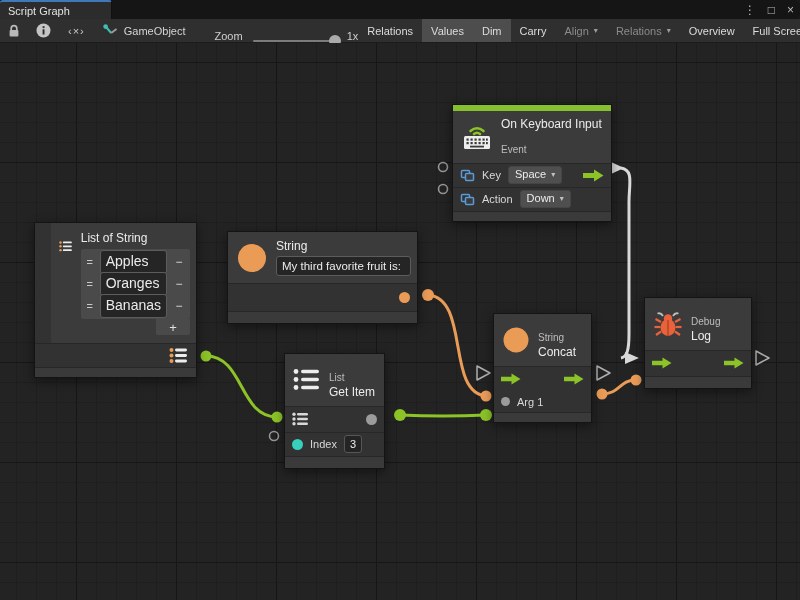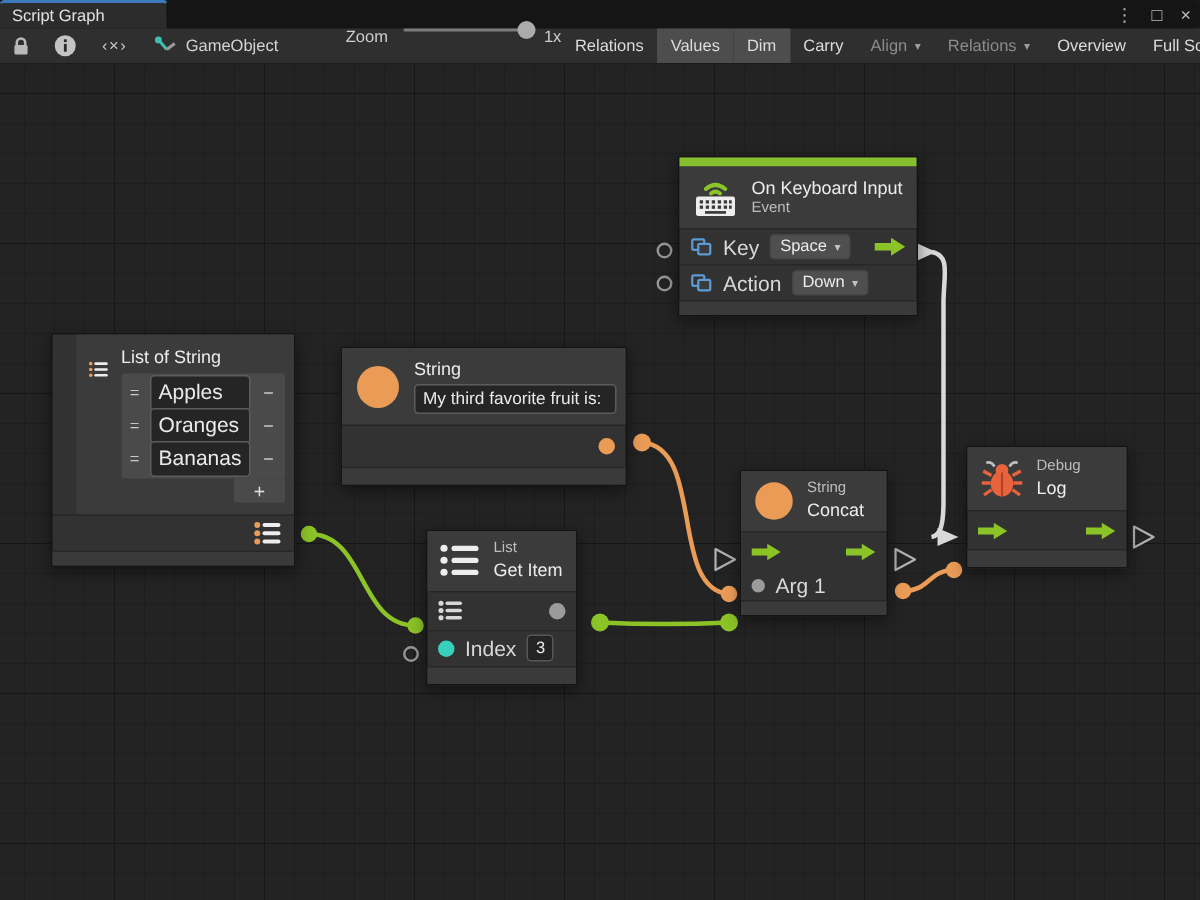--- a/index.html
+++ b/index.html
@@ -21,21 +21,21 @@
   .toolbar { position:relative; height:24px; background:#2f2f30; border-bottom:1px solid #1c1c1d;
     display:flex; align-items:stretch; color:#dcdcdc; font-size:11px; }
   .tb-sep { width:1px; background:#242425; margin:0; }
   .tb-btn { display:flex; align-items:center; justify-content:center; padding:0 9px; white-space:nowrap; }
   .tb-btn.icon-btn { padding:0 8px; }
   .tb-btn.active { background:#4d4d4e; }
   .tb-btn.disabled { color:#8b8b8b; }
   .tb-caret { font-size:8px; margin-left:5px; color:#9d9d9d; }
   .tb-spacer { width:14px; }
   .go-label { margin-left:6px; color:#d4d4d4; }
-  .zoom-wrap { display:flex; align-items:flex-start; margin-left:36px; }
+  .zoom-wrap { display:flex; align-items:flex-end; margin-left:20px; }
   .zoom-label { color:#cfcfcf; margin-right:10px; }
   .slider { position:relative; width:86px; height:2px; background:#7c7c7c; border-radius:1px; }
   .slider .knob { position:absolute; top:-5px; left:76px; width:12px; height:12px; border-radius:50%;
     background:#ababab; }
   .zoom-val { margin-left:8px; color:#cfcfcf; }
   .grow { flex:1; }
 
   
   .canvas { position:absolute; left:0; top:43px; width:800px; height:557px; overflow:hidden;
     background-color:#232324;
@@ -46,30 +46,30 @@
       linear-gradient(90deg,#1e1e1f 1px, transparent 1px);
     background-size:100px 100px,100px 100px,20px 20px,20px 20px;
     background-position:0 19px,76px 0,16px 19px,16px 19px; }
   svg.wires { position:absolute; left:0; top:0; z-index:1; }
 
   
   .node { position:absolute; z-index:2; background:#323233; border:1px solid #141415;
     box-shadow:0 3px 10px rgba(0,0,0,.45); color:#e4e4e4; }
   .node-header { background:#3b3b3c; display:flex; align-items:center; padding:6px 8px; gap:8px; }
   .node-titles { display:flex; flex-direction:column; line-height:1.25; }
-  .node-sub { font-size:10px; color:#bdbdbd; }
+  .node-sub { font-size:10px; color:#bdbdbd;margin-top:12px; }
   .node-title { font-size:12px; color:#ececec; }
   .node-row { display:flex; align-items:center; gap:7px; padding:0 7px;
     border-top:1px solid #272728; }
   .node-footer { height:10px; background:#3a3a3b; border-top:1px solid #272728; }
   .dot { width:11px; height:11px; border-radius:50%; flex:0 0 auto; }
   .dot.gray { background:#9b9b9b; }
   .dot.orange { background:#ea9c57; }
   .dot.teal { background:#36d0bc; }
-  .plabel { font-size:14px; color:#d8d8d8; }
+  .plabel { font-size:11px; color:#d8d8d8; }
   .ml-auto { margin-left:auto; }
   .dropdown { background:#4f4f50; border:1px solid #454546; border-radius:3px; color:#ececec;
     font-size:11px; padding:1px 6px; display:flex; align-items:center; gap:5px; line-height:1.2; }
   .dropdown .caret { font-size:8px; color:#c2c2c2; }
 
   
   .n-keyboard { left:452px; top:61px; width:160px; }
   .accent-bar { height:6px; background:#87c02f; }
   .n-keyboard .node-row { height:24px; }
 

